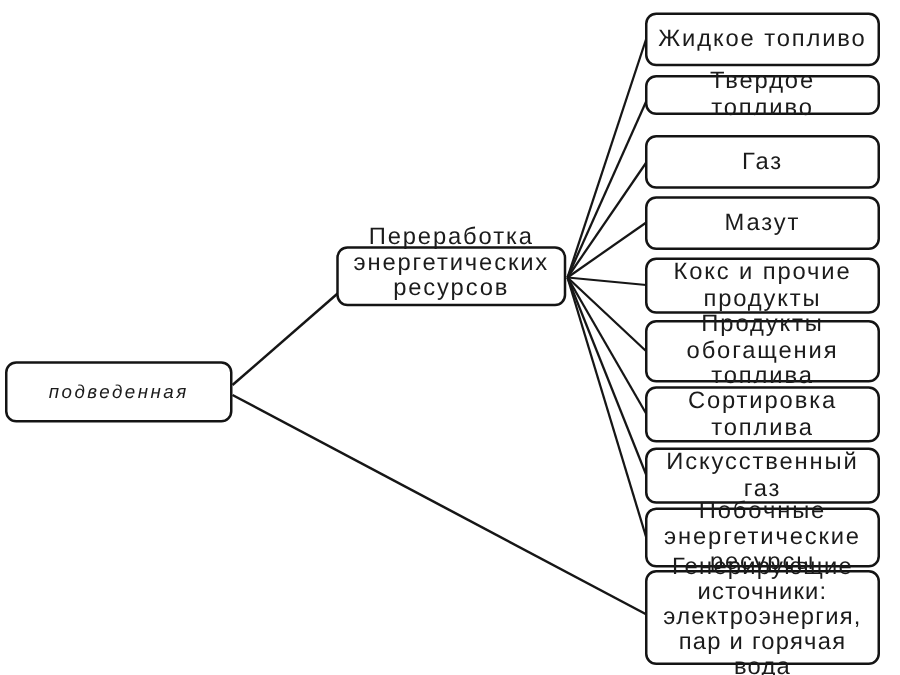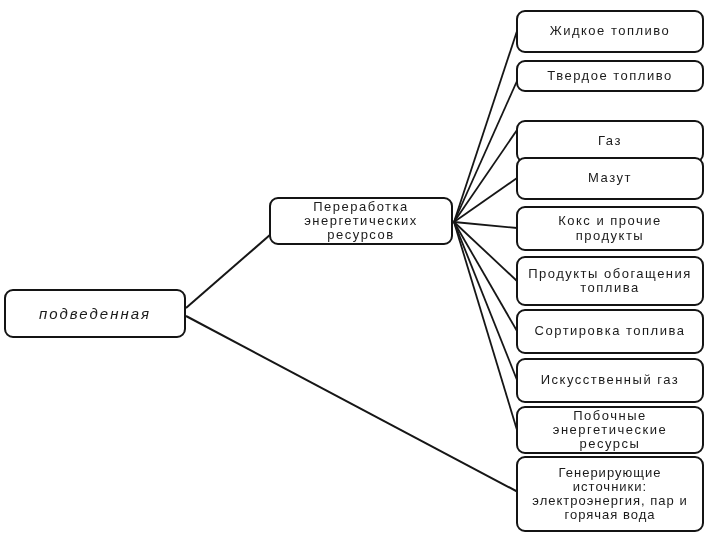--- a/index.html
+++ b/index.html
@@ -28,40 +28,40 @@
     position: absolute;
     box-sizing: border-box;
     border: 2.5px solid var(--border, #141414);
     border-radius: 9px;
     background: var(--fill, #ffffff);
     color: var(--text, #1b1b1b);
     display: flex;
     align-items: center;
     justify-content: center;
     text-align: center;
-    font-size: 13px;
+    font-size: 19px;
     line-height: 1.15;
     letter-spacing: 1.5px;
     padding: 1px 6px;
   }
   .node-root {
     left: 4px; top: 289px; width: 182px; height: 49px;
     font-style: italic;
     font-size: 15px;
     letter-spacing: 2px;
   }
   .node-hub {
     left: 269px; top: 197px; width: 184px; height: 48px;
     line-height: 1.08;
     align-items: flex-end;
   }
   .leaf { left: 516px; width: 188px; }
   .leaf-0 { top: 10px;  height: 43px; }
   .leaf-1 { top: 60px;  height: 32px; }
-  .leaf-2 { top: 120px; height: 43px; }
+  .leaf-2 { top: 108px; height: 43px; }
   .leaf-3 { top: 157px; height: 43px; }
   .leaf-4 { top: 206px; height: 45px; }
   .leaf-5 { top: 256px; height: 50px; line-height: 1.1; }
   .leaf-6 { top: 309px; height: 45px; }
   .leaf-7 { top: 358px; height: 45px; }
   .leaf-8 { top: 406px; height: 48px; line-height: 1.1; }
   .leaf-9 { top: 456px; height: 76px; line-height: 1.06; letter-spacing: 1px; }
 </style>
 </head>
 <body>

